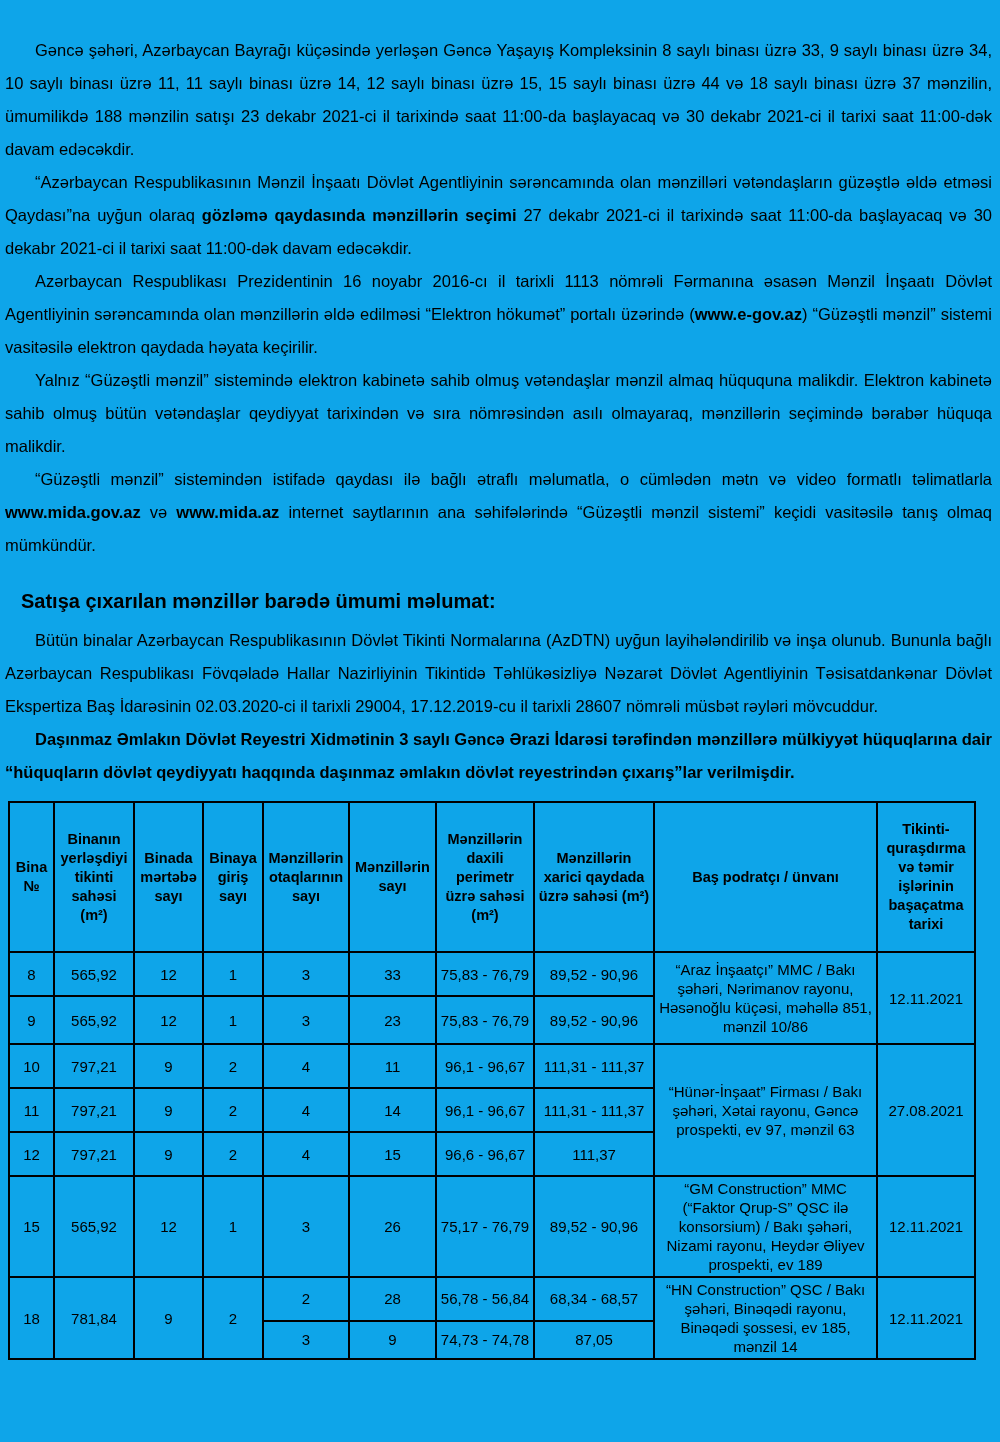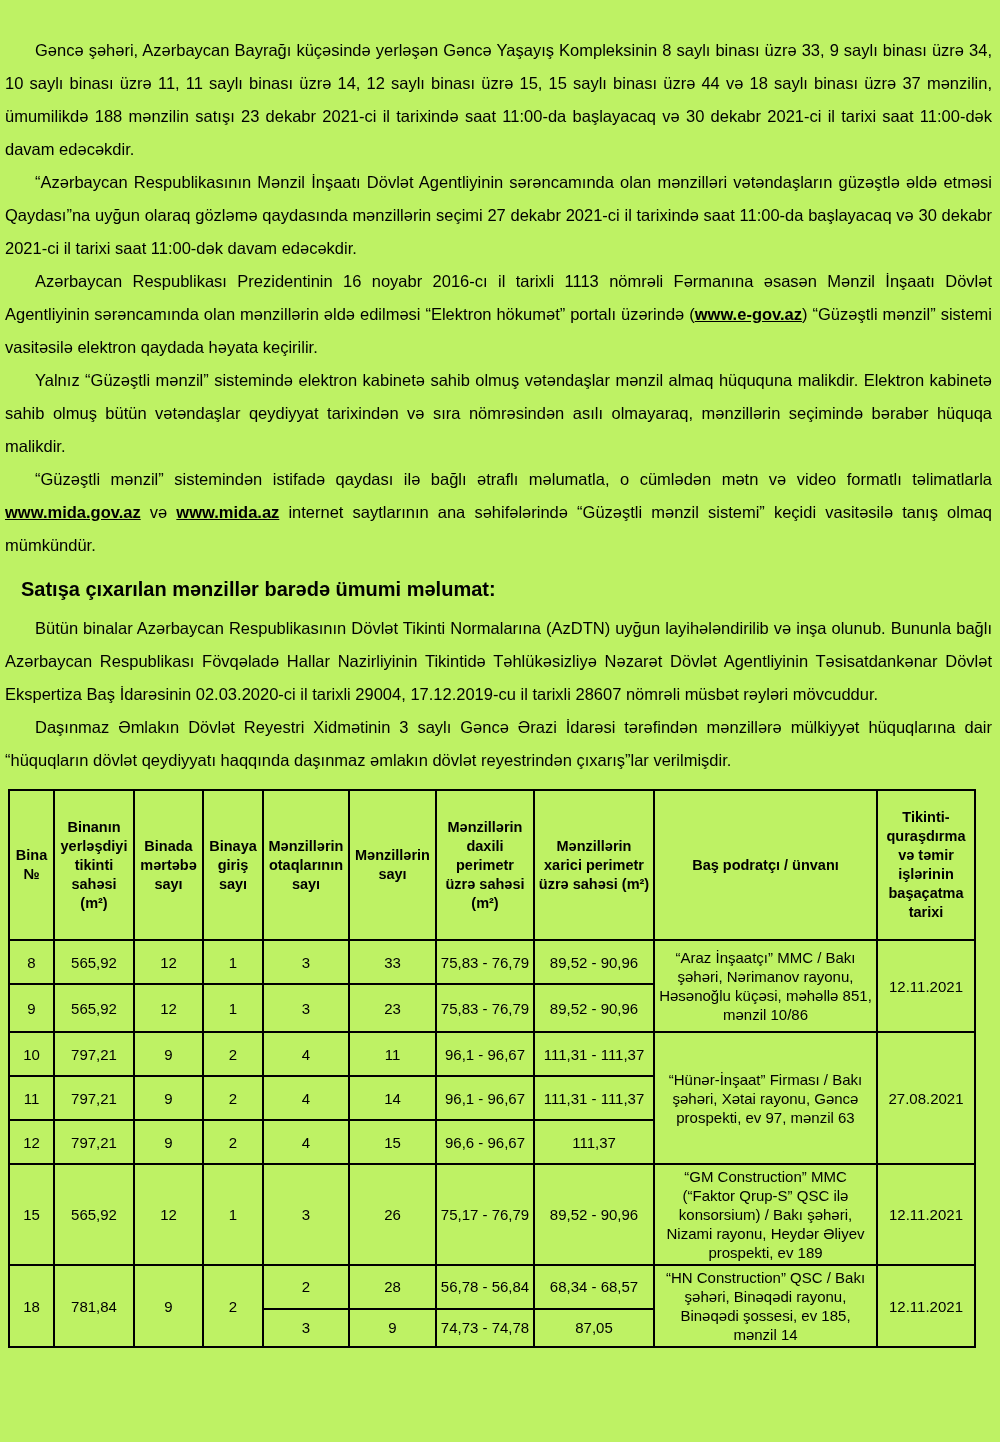--- a/index.html
+++ b/index.html
@@ -1,36 +1,36 @@
 <!DOCTYPE html>
 <html lang="az"><head>
 <meta charset="utf-8">
 <style>
   html,body { margin:0; padding:0; background:#ffffff; }
   .page {
     position:relative;
     width:1000px; height:1442px;
     box-sizing:border-box;
     padding:34px 8px 0 5px;
-    background:#bef264;
+    background:#0ea5e9;
     color:#000000;
     font-family:"Liberation Sans", sans-serif;
     font-size:16.5px;
     line-height:33px;
     overflow:hidden;
   }
   p.para {
     margin:0;
     text-align:justify;
     text-indent:30px;
   }
-  span.b { font-weight:normal;margin-top:32px; }
-  span.u { font-weight:bold; text-decoration:underline; }
+  span.b { font-weight:bold;margin-top:32px; }
+  span.u { font-weight:bold; }
   h2.section-heading {
-    margin:12px 0 8px 0;
+    margin:24px 0 8px 0;
     font-size:20px;
     line-height:30px;
     font-weight:bold;
     text-indent:16px;
     text-align:left;
   }
   table.doc-table {
     border-collapse:collapse;
     table-layout:fixed;
     width:966px;
@@ -91,21 +91,21 @@
     </colgroup>
     <thead>
       <tr>
           <th>Bina №</th>
           <th>Binanın yerləşdiyi tikinti sahəsi (m²)</th>
           <th>Binada mərtəbə sayı</th>
           <th>Binaya giriş sayı</th>
           <th>Mənzillərin otaqlarının sayı</th>
           <th>Mənzillərin sayı</th>
           <th>Mənzillərin daxili perimetr üzrə sahəsi (m²)</th>
-          <th>Mənzillərin xarici perimetr üzrə sahəsi (m²)</th>
+          <th>Mənzillərin xarici qaydada üzrə sahəsi (m²)</th>
           <th>Baş podratçı / ünvanı</th>
           <th>Tikinti-quraşdırma və təmir işlərinin başaçatma tarixi</th>
         </tr>
     </thead>
     <tbody>
         <tr>
           <td>8</td>
           <td>565,92</td>
           <td>12</td>
           <td>1</td>

